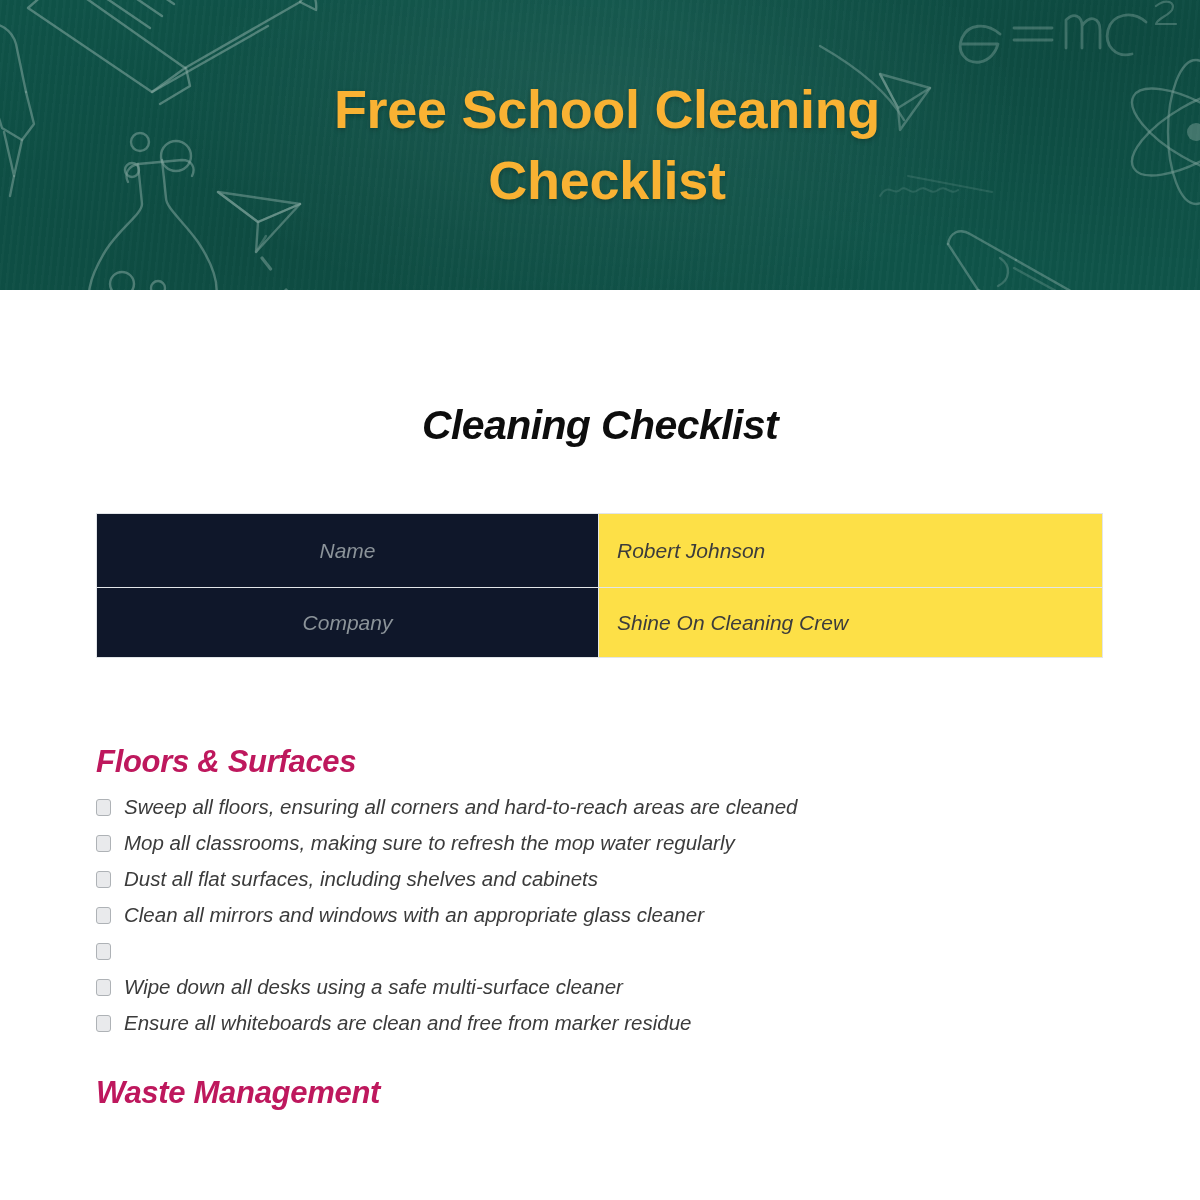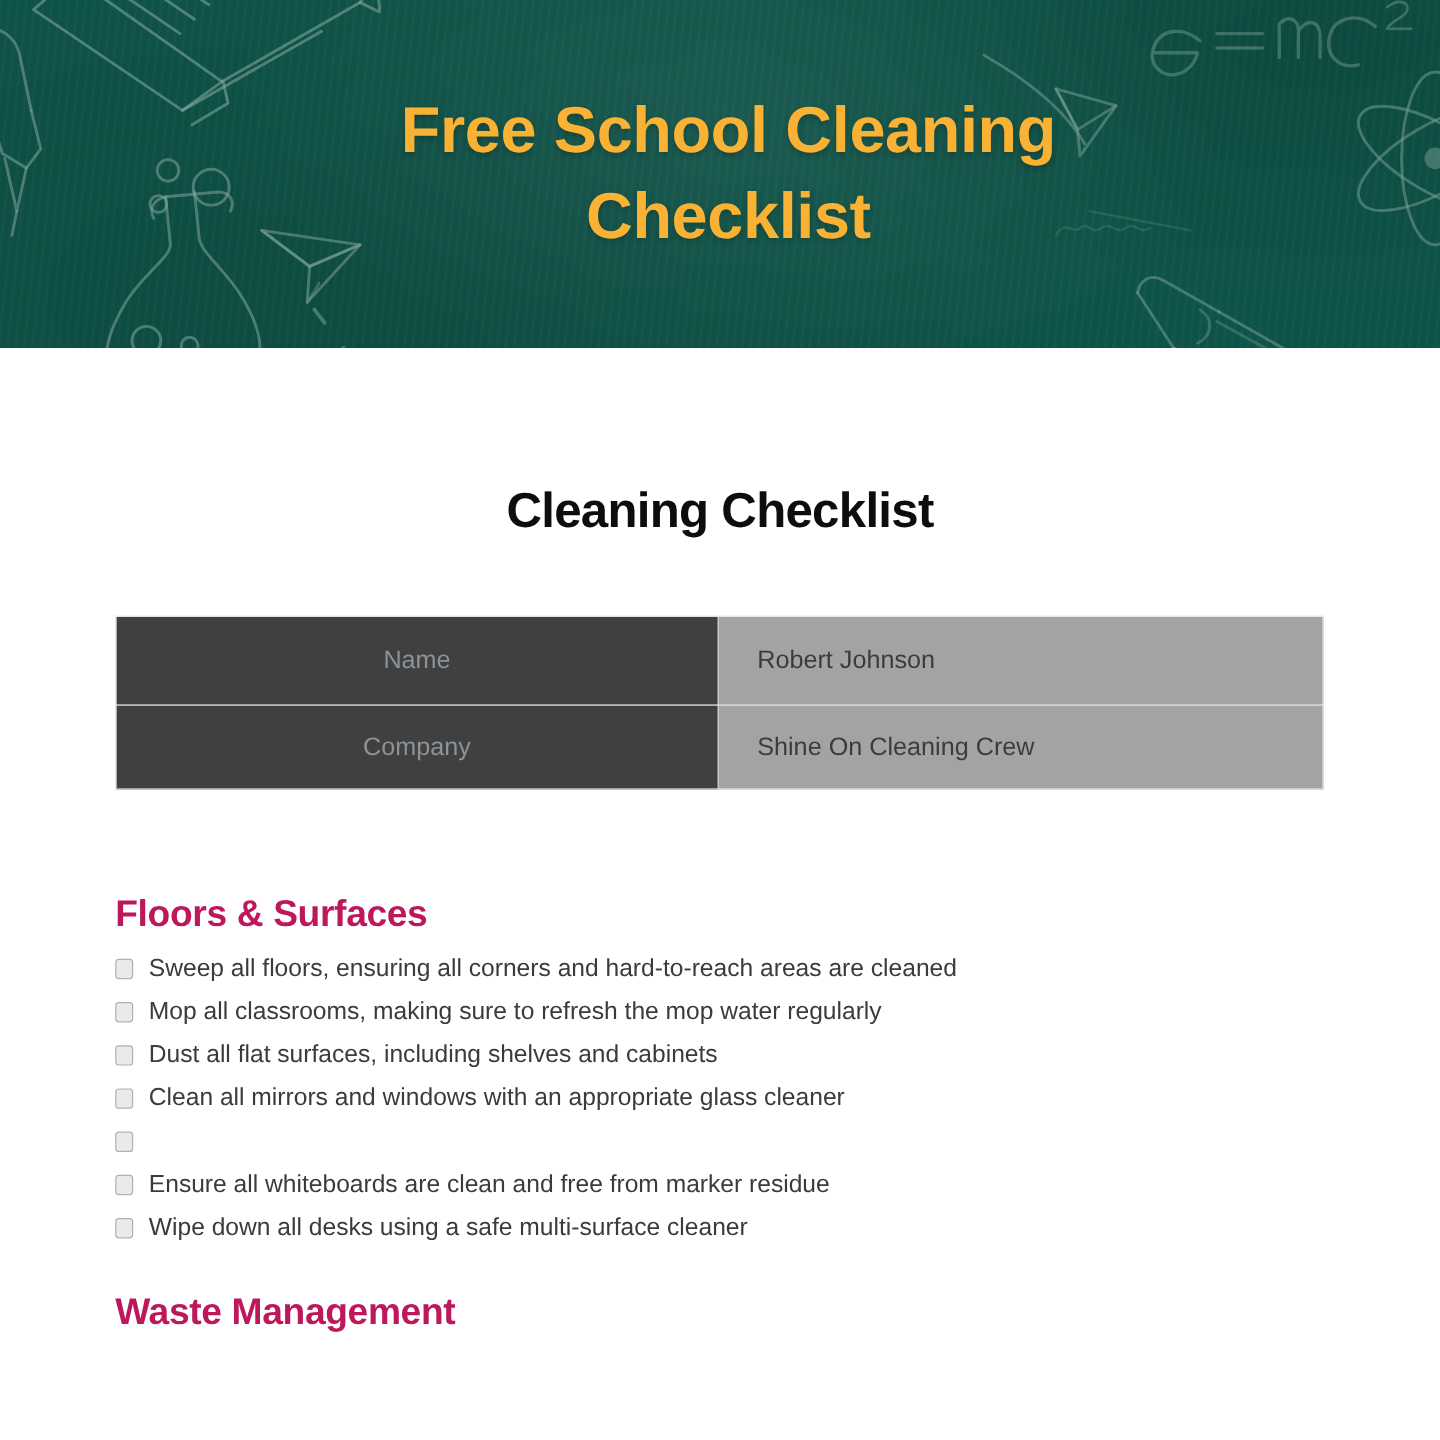--- a/index.html
+++ b/index.html
@@ -60,20 +60,21 @@
     text-shadow: 0 2px 5px rgba(0,0,0,0.22);
     white-space: pre-line;
     padding-left: 14px;
   }
 
   
   .doc-body {
     position: relative;
     width: 1200px;
     padding: 0 96px;
+    font-style: italic;
   }
 
   .doc-heading {
     margin-top: 112px;
     text-align: center;
     font-size: 41px;
     font-weight: bold;
     color: #0d0d0d;
     letter-spacing: -0.6px;
   }
@@ -86,30 +87,30 @@
     table-layout: fixed;
   }
   .info-table td {
     border: 1px solid #e2e5e8;
     height: 74px;
     vertical-align: middle;
     font-size: 21px;
   }
   .info-table td.lbl {
     width: 502px;
-    background: #404040;
+    background: #0f172a;
     color: #8b9399;
     text-align: center;
     font-weight: normal;
   }
   .info-table td.val {
     width: 504px;
-    background: #a3a3a3;
+    background: #fde047;
     color: #3c3c3c;
-    padding-left: 32px;
+    padding-left: 18px;
     text-align: left;
   }
   .info-table tr:nth-child(2) td { height: 70px; }
 
   
   .section { margin-top: 0; }
   .section-title {
     font-size: 31px;
     font-weight: bold;
     color: #be185d;
@@ -270,25 +271,25 @@
         </li>
         <li class="check-item">
           <span class="checkbox"></span>
           <span class="check-label">Clean all mirrors and windows with an appropriate glass cleaner</span>
         </li>
         <li class="check-item">
           <span class="checkbox"></span>
         </li>
         <li class="check-item">
           <span class="checkbox"></span>
+          <span class="check-label">Wipe down all desks using a safe multi-surface cleaner</span>
+        </li>
+        <li class="check-item">
+          <span class="checkbox"></span>
           <span class="check-label">Ensure all whiteboards are clean and free from marker residue</span>
-        </li>
-        <li class="check-item">
-          <span class="checkbox"></span>
-          <span class="check-label">Wipe down all desks using a safe multi-surface cleaner</span>
         </li>
       </ul>
     </div>
 
     <div class="section section-waste">
       <h2 class="section-title">Waste Management</h2>
       <ul class="check-list"></ul>
     </div>
 
   </div>

